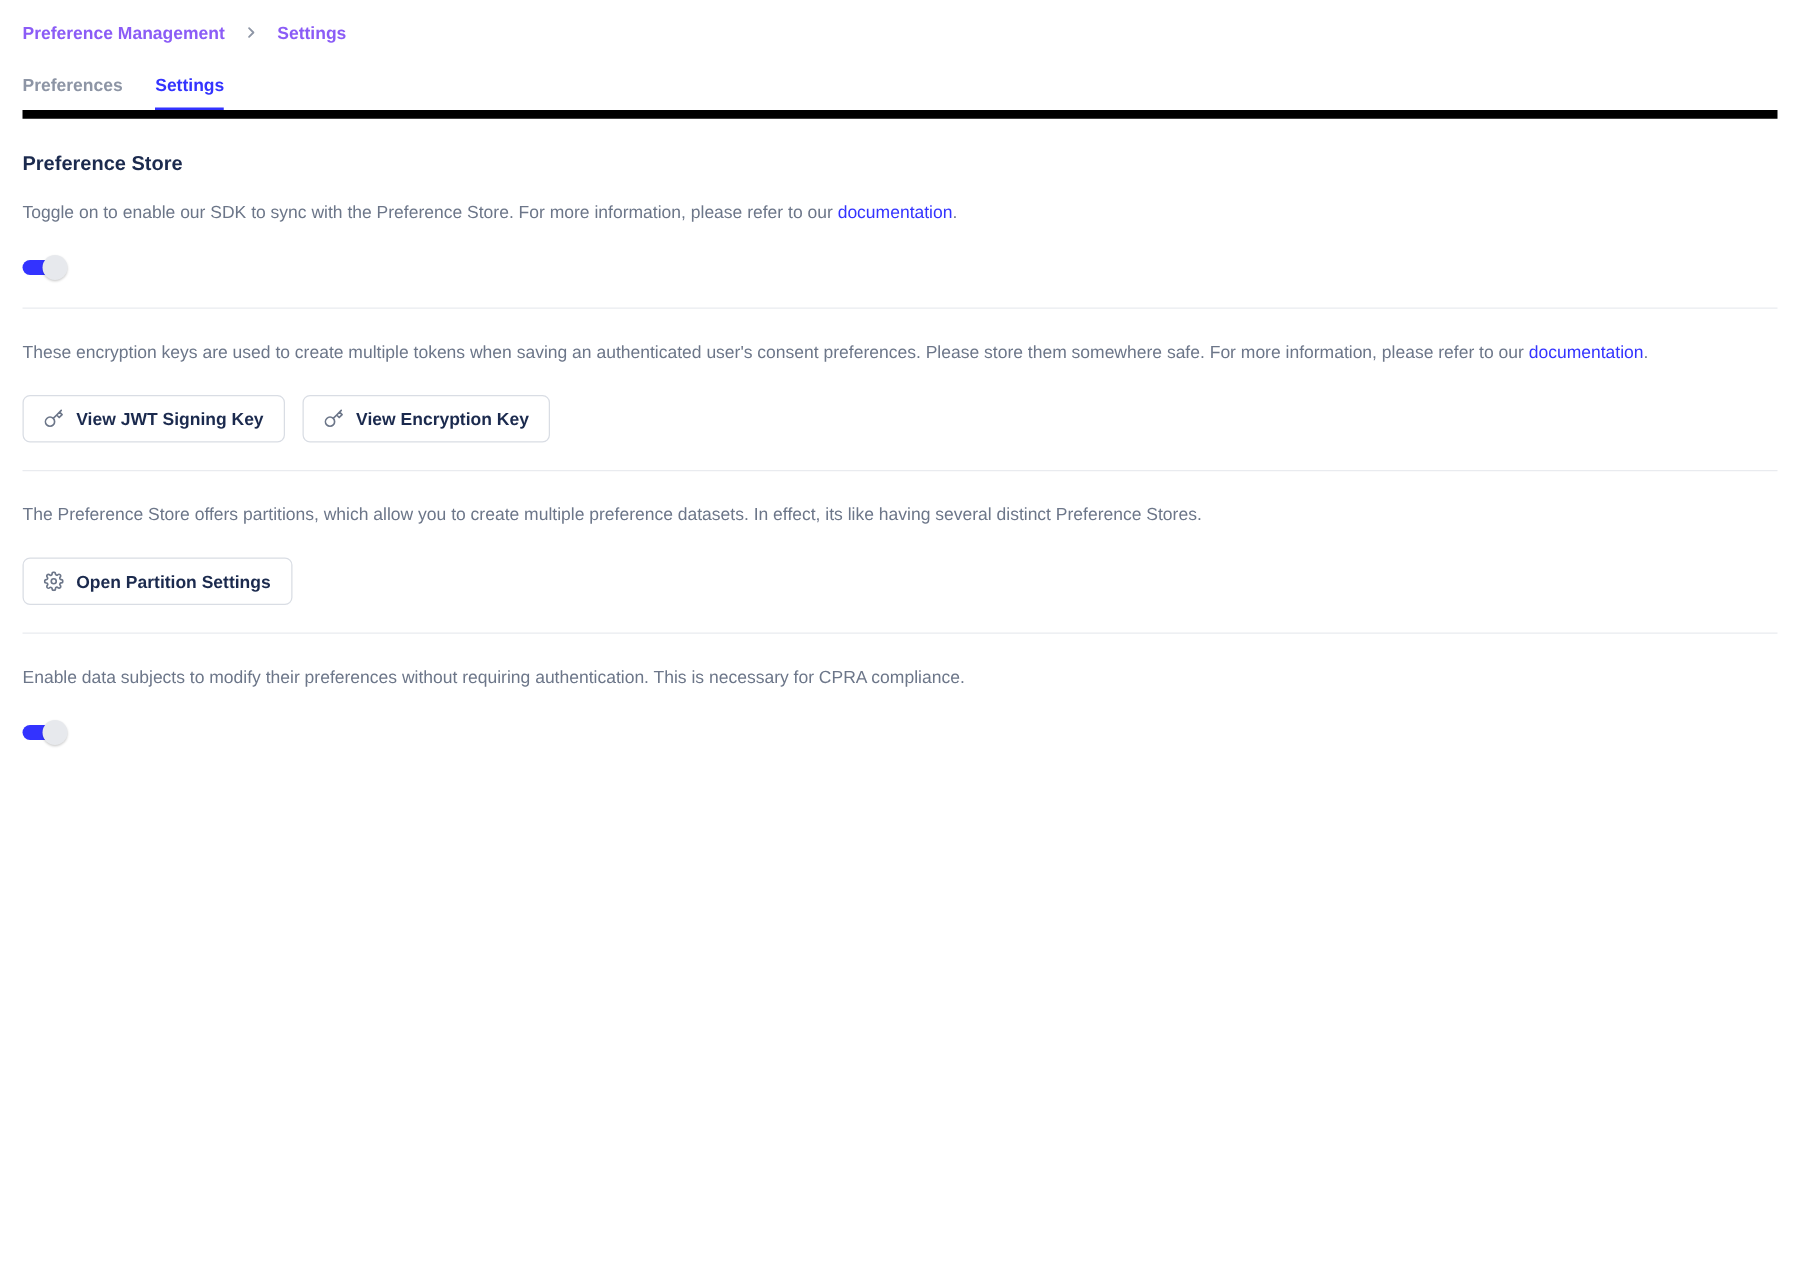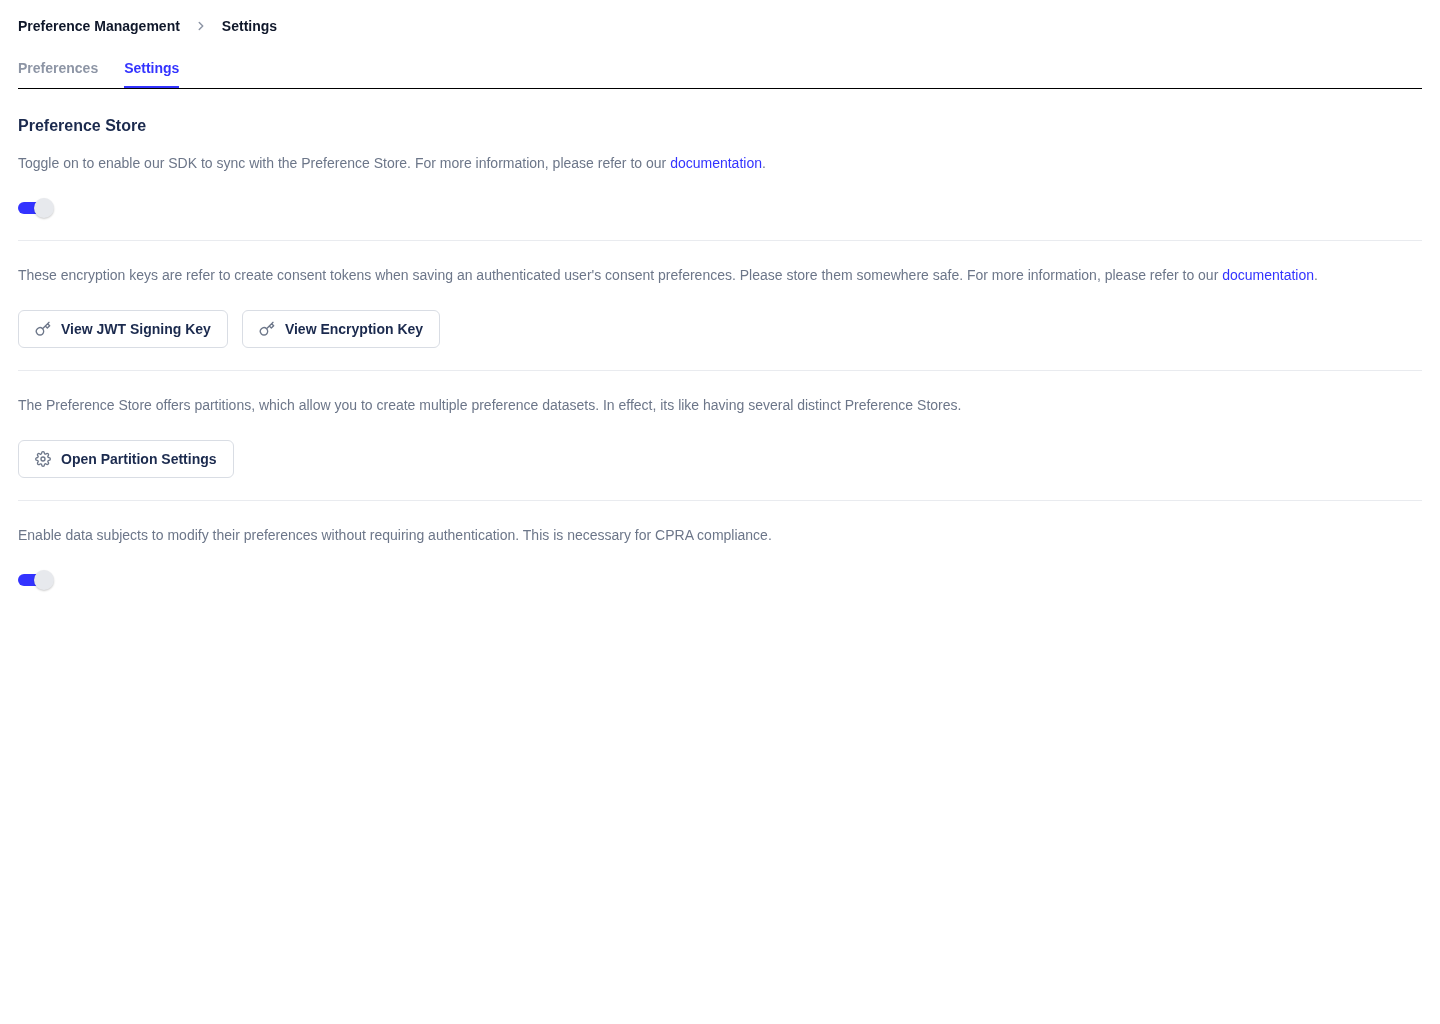--- a/index.html
+++ b/index.html
@@ -14,34 +14,34 @@
     
     .breadcrumb {
       display: flex;
       align-items: center;
       gap: 14px;
       margin-bottom: 18px;
     }
     .breadcrumb-item {
       font-size: 14px;
       font-weight: 600;
-      color: #0f172a;
+      color: #8b5cf6;
       text-align: right;
     }
     .breadcrumb-sep {
       display: inline-flex;
       color: #8d95a5;
     }
     .breadcrumb-sep svg { width: 14px; height: 14px; }
 
     
     .tabs {
       display: flex;
       gap: 26px;
-      border-bottom: 1px solid #000000;
+      border-bottom: 7px solid #000000;
       margin-bottom: 28px;
     }
     .tab {
       padding: 8px 0 10px 0;
       font-size: 14px;
       font-weight: 600;
       color: #8d95a5;
       border-bottom: 2px solid transparent;
       cursor: pointer;
     }
@@ -149,21 +149,21 @@
       <span>Toggle on to enable our SDK to sync with the Preference Store. For more information, please refer to our </span><a href="#">documentation</a><span>.</span>
     </div>
     <div class="toggle">
       <div class="toggle-track"></div>
       <div class="toggle-thumb"></div>
     </div>
   </div>
 
   <div class="section">
     <div class="section-desc">
-      <span>These encryption keys are refer to create consent tokens when saving an authenticated user's consent preferences. Please store them somewhere safe. For more information, please refer to our </span><a href="#">documentation</a><span>.</span>
+      <span>These encryption keys are used to create multiple tokens when saving an authenticated user's consent preferences. Please store them somewhere safe. For more information, please refer to our </span><a href="#">documentation</a><span>.</span>
     </div>
     <div class="btn-row">
       <button class="btn">
         <span class="btn-icon">
           <svg viewBox="0 0 24 24" fill="none" stroke="currentColor" stroke-width="2" stroke-linecap="round" stroke-linejoin="round">
               <path d="M21 2l-2 2m-7.61 7.61a5.5 5.5 0 1 1-7.778 7.778 5.5 5.5 0 0 1 7.777-7.777zm0 0L15.5 7.5m0 0l3 3L22 7l-3-3m-3.5 3.5L19 4"></path>
             </svg>
         </span>
         <span>View JWT Signing Key</span>
       </button>

